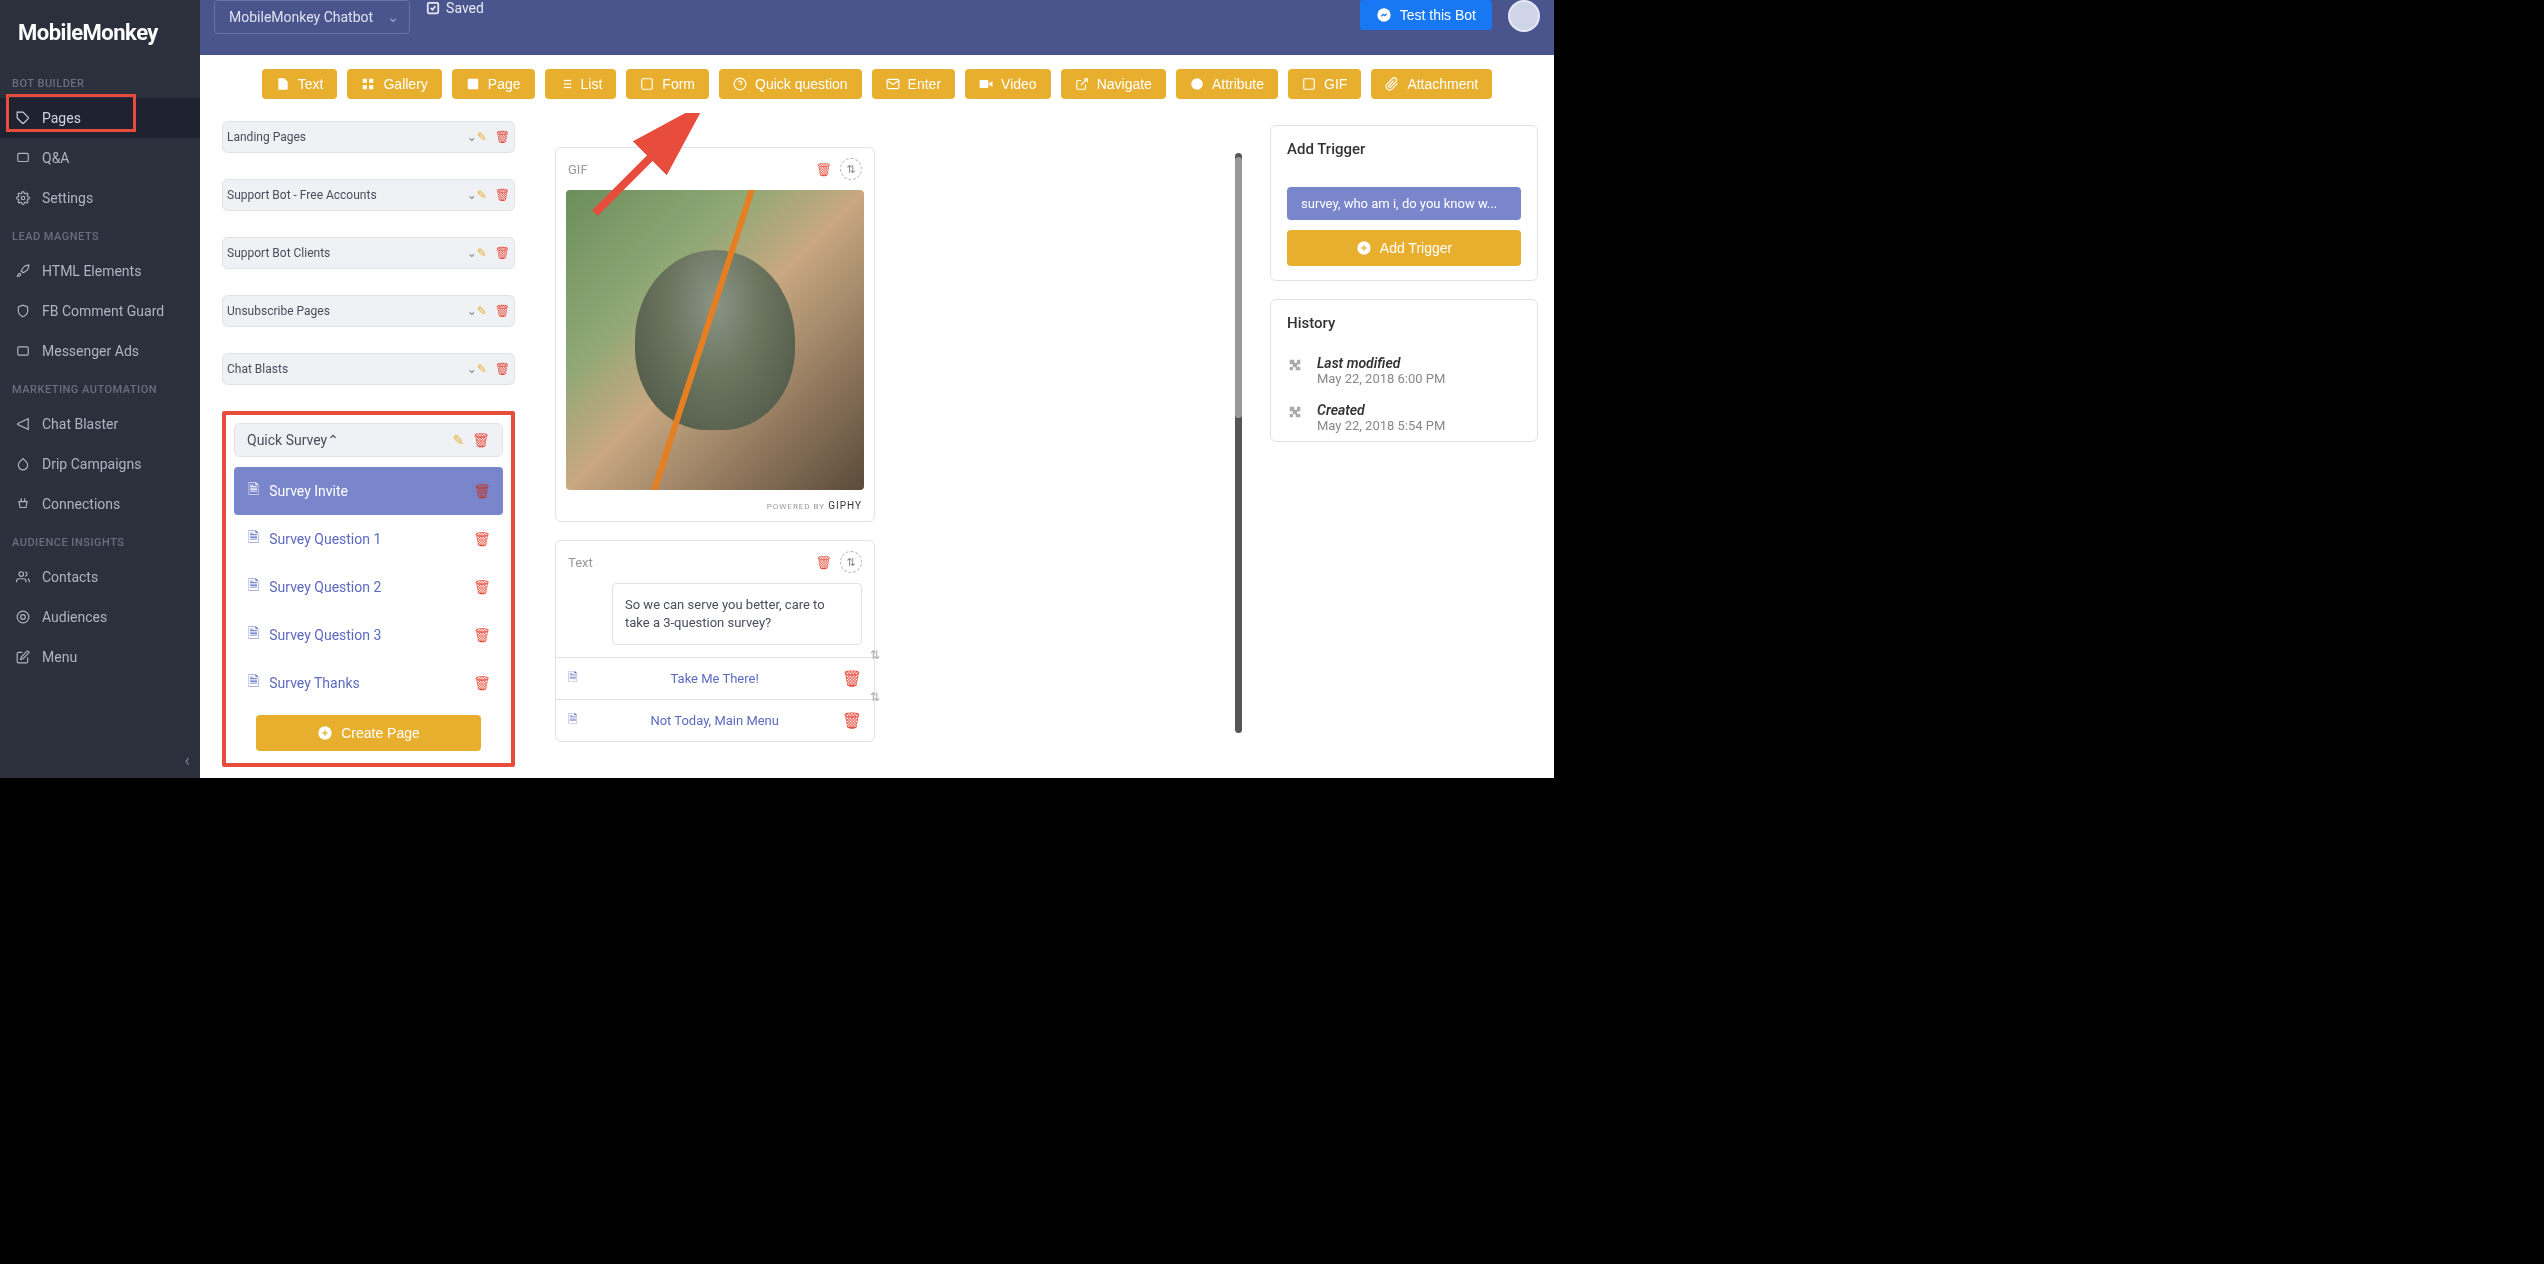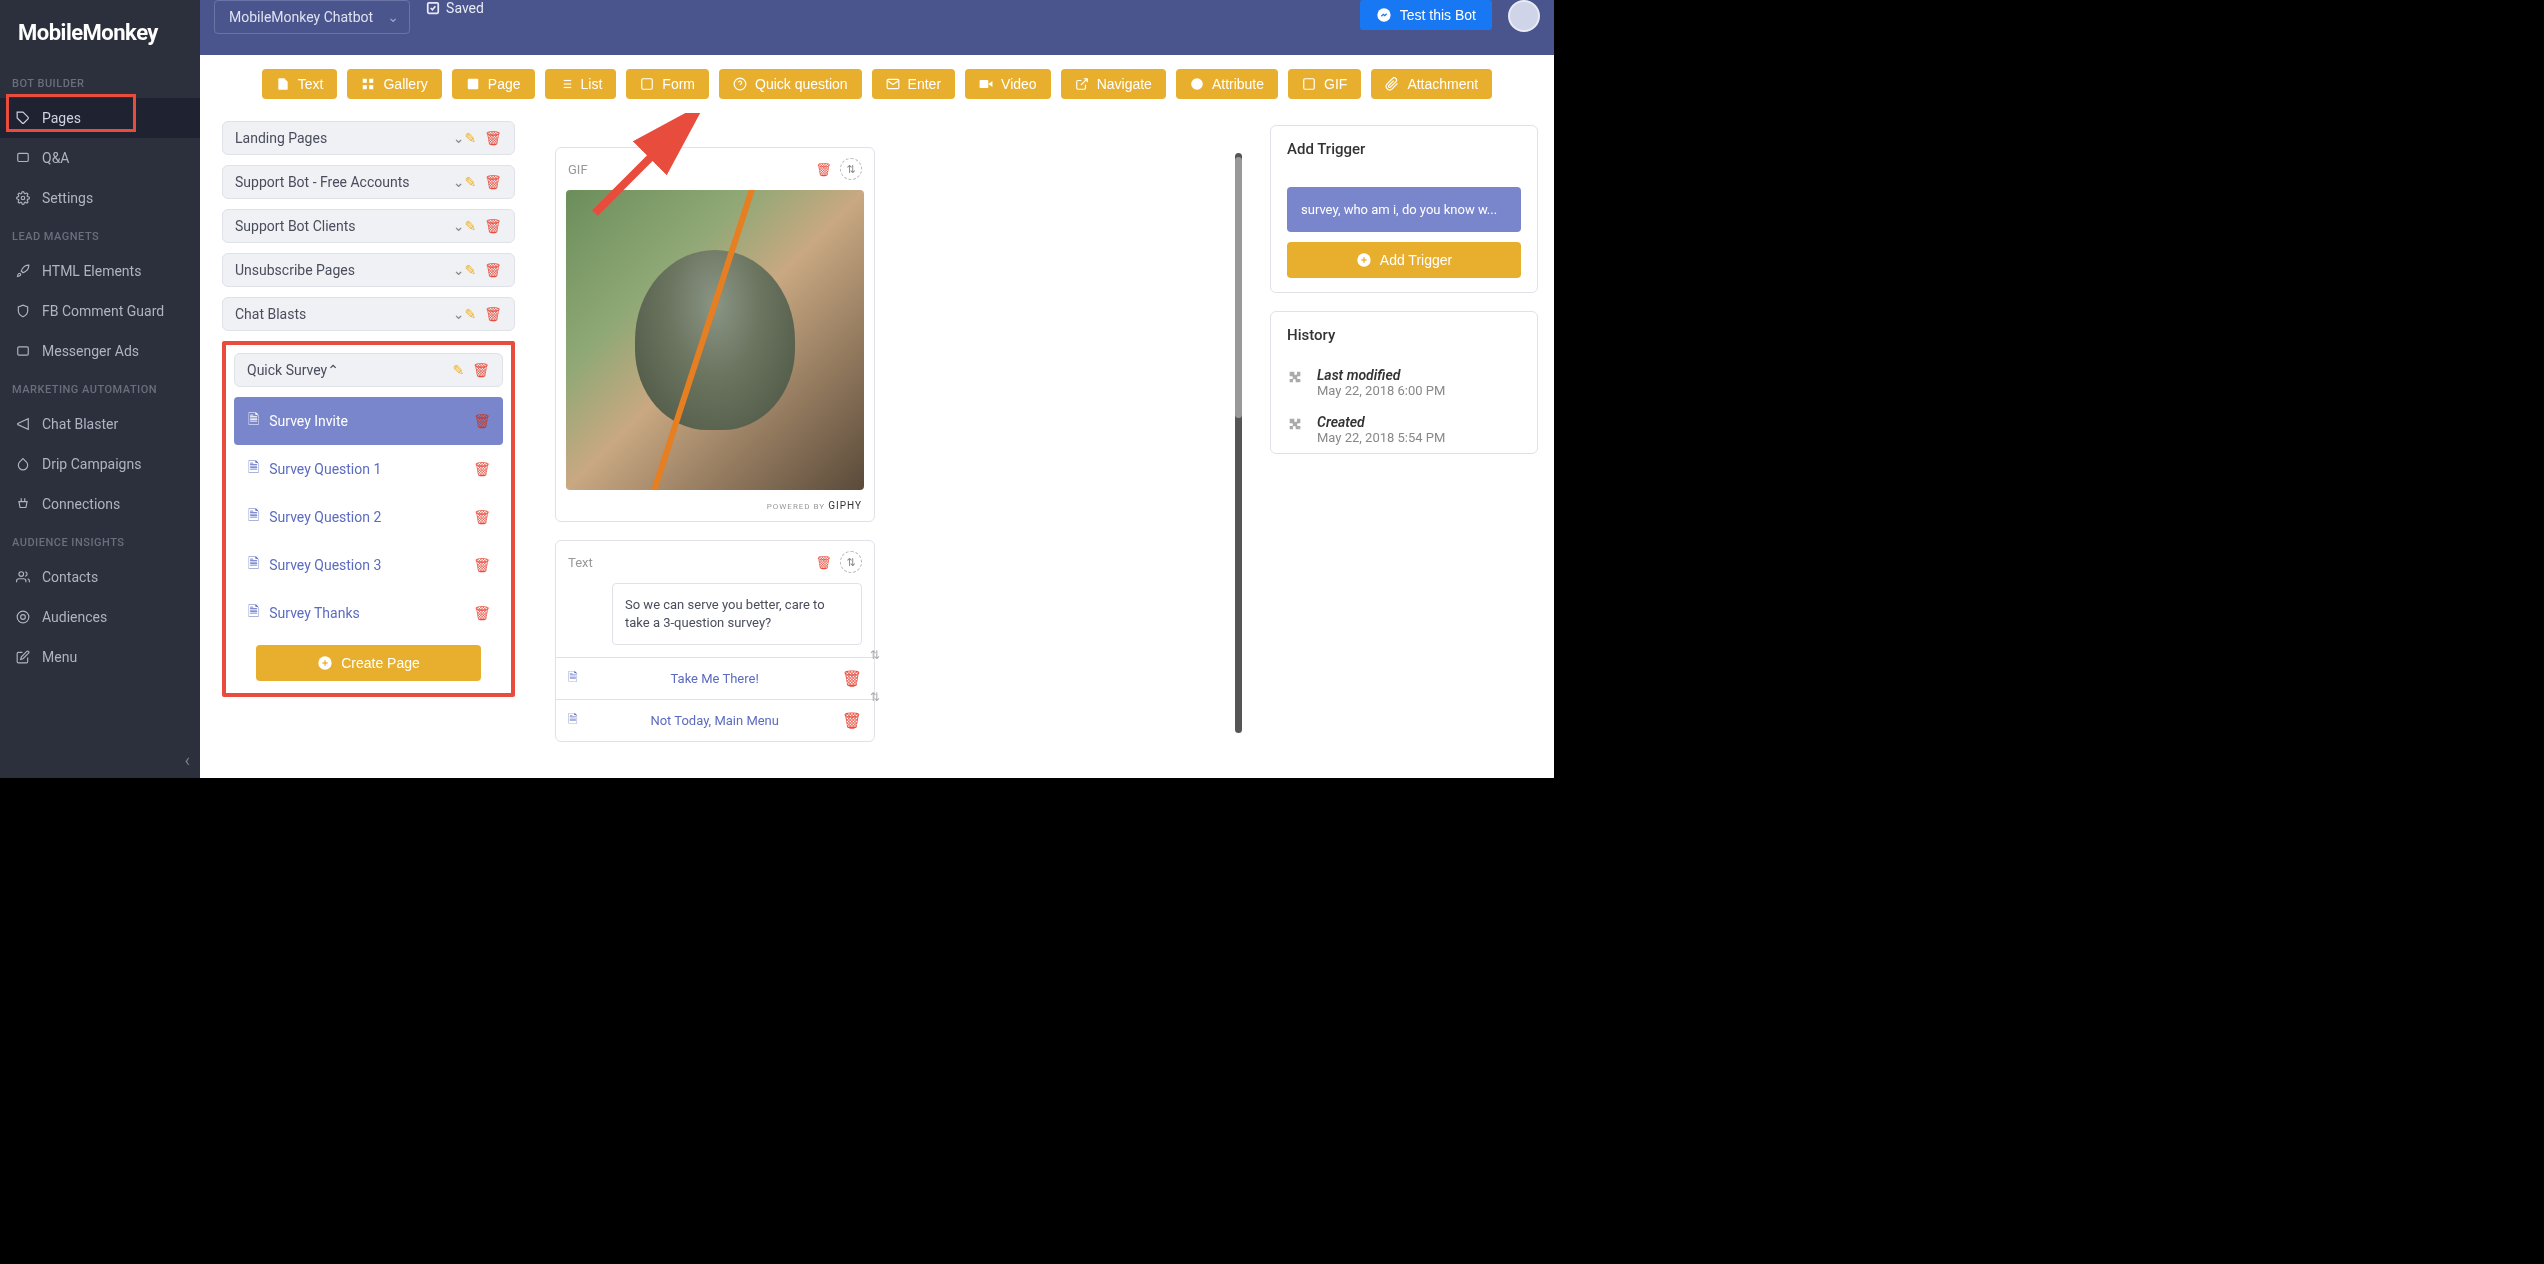--- a/index.html
+++ b/index.html
@@ -18,21 +18,21 @@
 .chatbot-select { background: transparent; border: 1px solid #6b74a6; color: #dfe2f0; padding: 8px 36px 8px 14px; border-radius: 4px; font-size: 14px; position: relative; }
 .chevron-down { position: absolute; right: 10px; top: 50%; transform: translateY(-50%); color: #a0a6c8; }
 .saved { color: #e8eaf4; font-size: 14px; display: flex; align-items: center; gap: 6px; }
 .top-spacer { flex: 1; }
 .test-bot { background: #1877f2; color: #fff; border: none; padding: 7px 16px; border-radius: 3px; font-size: 14px; display: flex; align-items: center; gap: 8px; cursor: pointer; }
 .avatar { width: 32px; height: 32px; background: #d0d4e8; border-radius: 50%; border: 2px solid #e8eaf4; }
 .toolbar { height: 58px; background: #fff; display: flex; align-items: center; padding: 0 14px; gap: 10px; flex-wrap: wrap; justify-content: center; }
 .tool-btn { background: #e8af2f; color: #fff; border: none; padding: 7px 14px; border-radius: 4px; font-size: 14px; display: flex; align-items: center; gap: 8px; cursor: pointer; }
 .content { flex: 1; display: flex; overflow: hidden; background: #fff; position: relative; }
 .pages-col { width: 325px; padding: 8px 10px 8px 22px; overflow-y: auto; }
-.folder { background: #f0f1f5; border: 1px solid #e0e2ea; border-radius: 6px; padding: 8px 12px; margin-bottom: 10px; display: flex; align-items: center; font-size: 14px; color: #4a4d5c; }
+.folder { background: #f0f1f5; border: 1px solid #e0e2ea; border-radius: 6px; padding: 8px 4px; margin-bottom: 26px; display: flex; align-items: center; font-size: 12px; color: #4a4d5c; }
 .folder .name { flex: 1; }
 .folder .chev { margin-left: 6px; color: #888; }
 .folder-actions { display: flex; gap: 8px; }
 .survey-box { border: 4px solid #e74c3c; border-radius: 2px; padding: 8px; margin-top: 6px; }
 .folder-open { background: #f0f1f5; border: 1px solid #e0e2ea; border-radius: 6px; padding: 8px 12px; display: flex; align-items: center; font-size: 14px; color: #4a4d5c; margin-bottom: 10px; }
 .pages-list { background: #fff; border-radius: 4px; }
 .page-row { display: flex; align-items: center; padding: 12px 14px; font-size: 14px; color: #5c6bc0; position: relative; }
 .page-row.active { background: #7986cb; color: #fff; border-radius: 4px; }
 .page-row .pg-icon { margin-right: 10px; }
 .page-row .del { position: absolute; right: 12px; color: #e74c3c; }
@@ -52,21 +52,21 @@
 .text-body { padding: 0 12px 12px; }
 .text-box { border: 1px solid #e0e2ea; border-radius: 4px; padding: 12px; font-size: 13px; color: #4a4d5c; line-height: 1.4; margin-left: 44px; }
 .reply-row { display: flex; align-items: center; padding: 10px 12px; border-top: 1px solid #e0e2ea; position: relative; }
 .reply-row .icon { color: #5c6bc0; margin-right: 10px; font-size: 12px; }
 .reply-row .label { flex: 1; text-align: center; color: #5c6bc0; font-size: 13px; }
 .reply-drag { position: absolute; right: -6px; top: -10px; font-size: 12px; color: #aaa; }
 .right-col { width: 300px; padding: 12px 16px; overflow-y: auto; }
 .panel { background: #fff; border: 1px solid #e0e2ea; border-radius: 6px; margin-bottom: 18px; }
 .panel-hdr { padding: 14px 16px; font-size: 15px; color: #333; font-weight: 500; border-bottom: 1px solid transparent; }
 .panel-body { padding: 14px 16px; }
-.trigger-chip { background: #7986cb; color: #fff; padding: 15px 14px; border-radius: 4px; font-size: 13px; white-space: nowrap; overflow: hidden; text-overflow: ellipsis; margin-bottom: 10px; }
+.trigger-chip { background: #7986cb; color: #fff; padding: 9px 14px; border-radius: 4px; font-size: 13px; white-space: nowrap; overflow: hidden; text-overflow: ellipsis; margin-bottom: 10px; }
 .add-trigger { background: #e8af2f; color: #fff; border: none; width: 100%; padding: 10px; border-radius: 4px; font-size: 14px; display: flex; align-items: center; justify-content: center; gap: 8px; cursor: pointer; }
 .note-area { width: 100%; border: 1px solid #e0e2ea; border-radius: 4px; padding: 10px; font-size: 13px; color: #666; height: 90px; resize: both; font-family: inherit; }
 .hist-row { display: flex; padding: 8px 16px; gap: 12px; align-items: flex-start; }
 .hist-icon { color: #aaa; width: 18px; flex-shrink: 0; margin-top: 2px; }
 .hist-label { font-size: 14px; color: #333; font-weight: 600; font-style: italic; }
 .hist-date { font-size: 13px; color: #888; }
 .scroll-track { position: absolute; right: 4px; top: 20px; width: 8px; height: 440px; background: #3a3d4c; border-radius: 4px; }
 .scroll-thumb { width: 100%; height: 45%; background: #5a5d6c; border-radius: 4px; margin-top: 60%; }
 svg { display: block; }
 </style>

